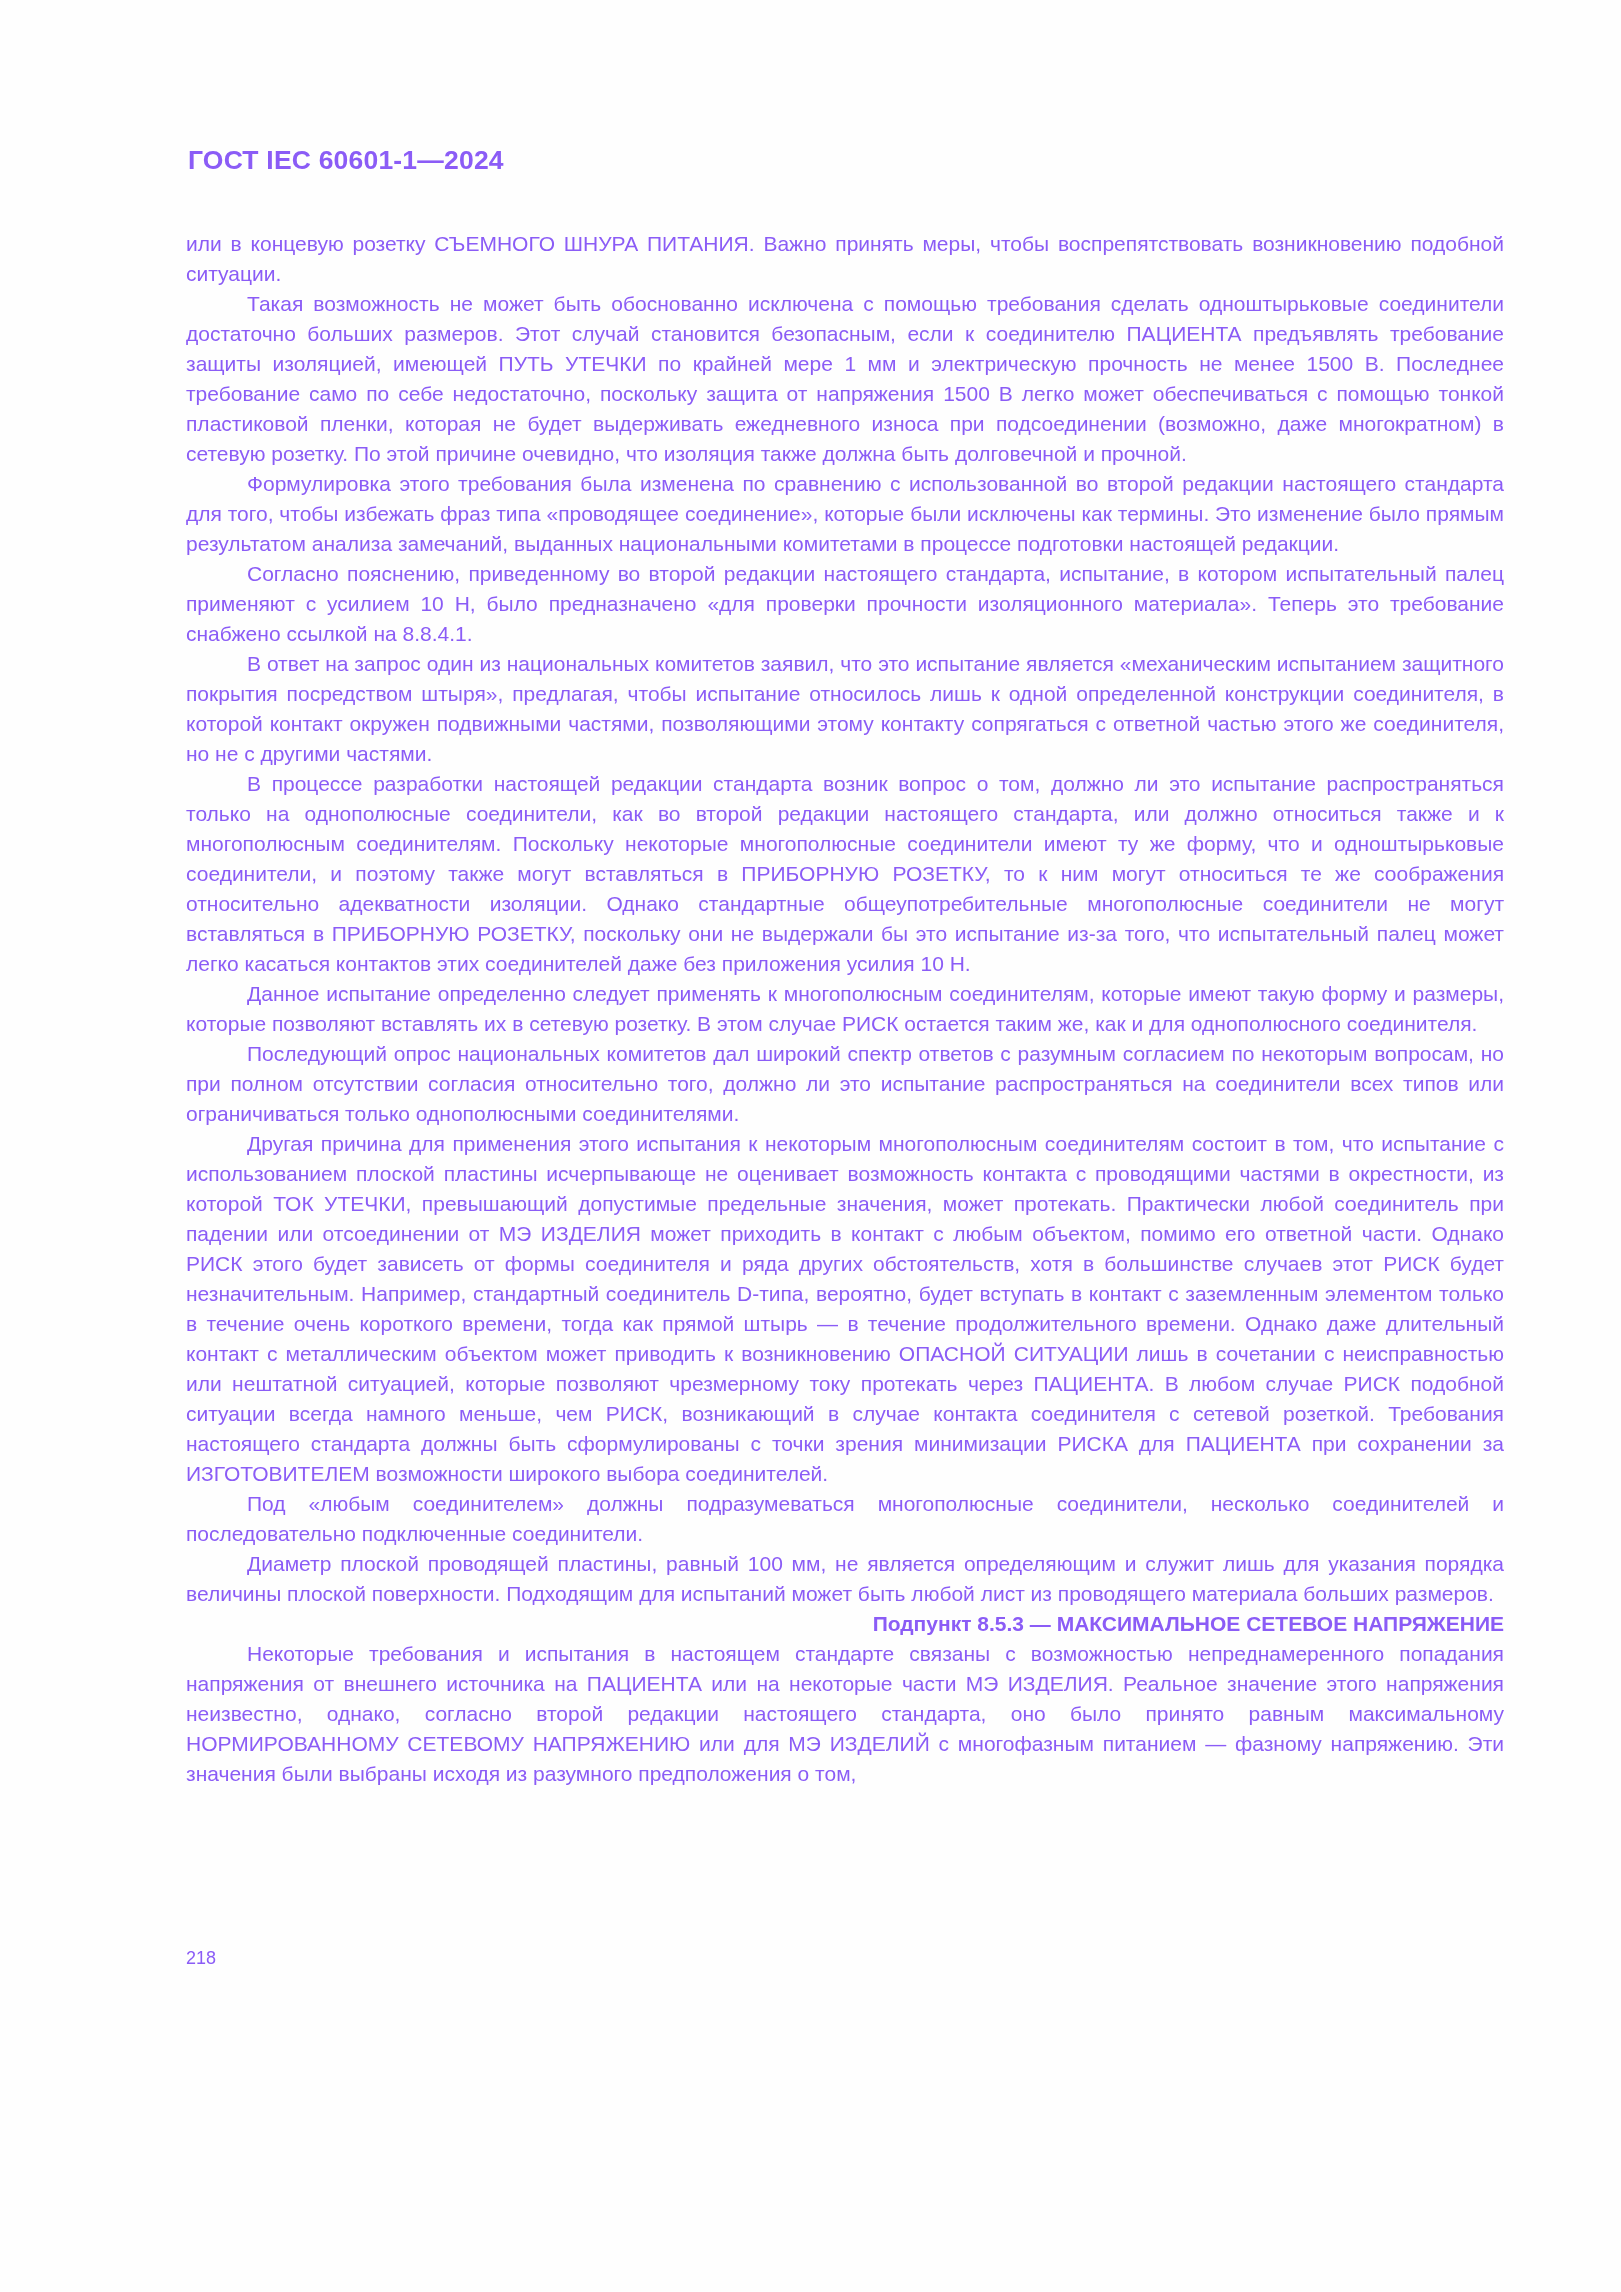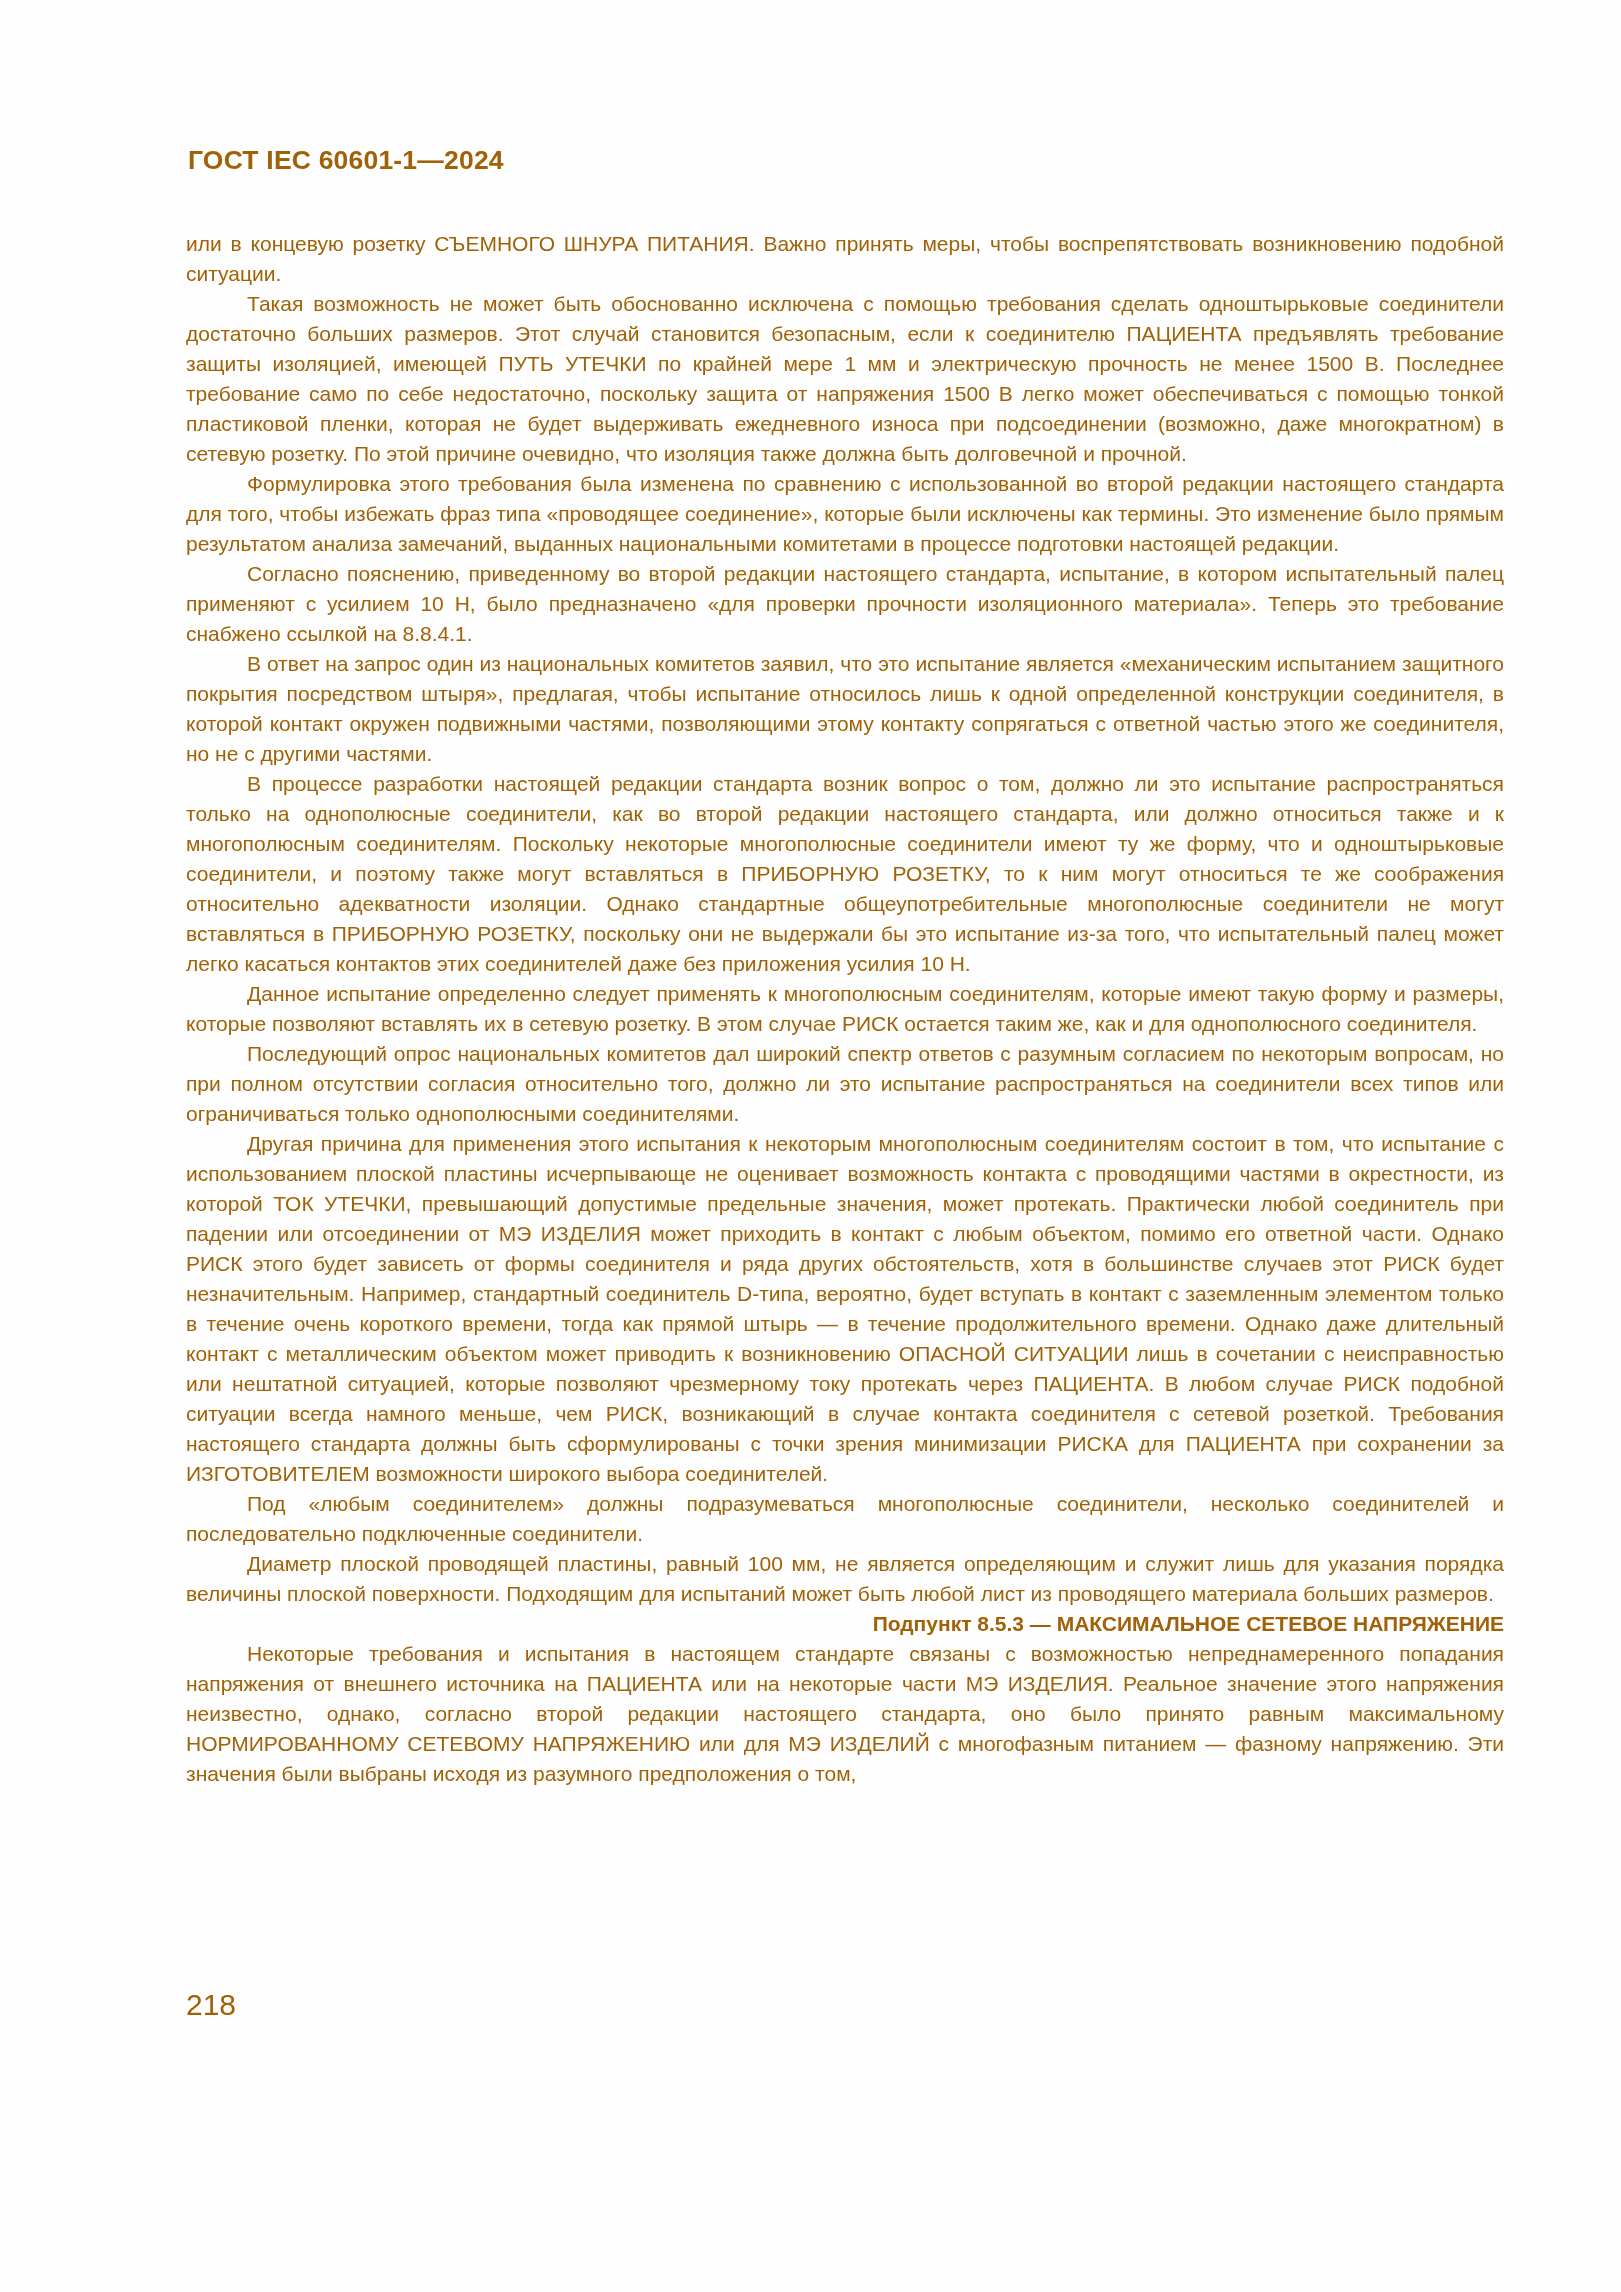--- a/index.html
+++ b/index.html
@@ -6,21 +6,21 @@
     margin: 0;
     padding: 0;
     background: #ffffff;
   }
   .page {
     position: relative;
     width: 1621px;
     height: 2293px;
     background: #fefefe;
     font-family: "Liberation Sans", "DejaVu Sans", sans-serif;
-    color: #a16207;
+    color: #8b5cf6;
     overflow: hidden;
   }
   .running-header {
     position: absolute;
     left: 188px;
     top: 145px;
     font-size: 26.5px;
     font-weight: bold;
     letter-spacing: 0.2px;
     white-space: nowrap;
@@ -43,22 +43,22 @@
   .body-text p.cont {
     text-indent: 0;
   }
   .body-text p.subheading {
     font-weight: bold;
     text-align: right;
   }
   .page-number {
     position: absolute;
     left: 186px;
-    top: 1988px;
-    font-size: 30px;
+    top: 1948px;
+    font-size: 18px;
   }
 </style>
 </head>
 <body>
 
 <div class="page">
 
   <div class="running-header">ГОСТ IEC 60601-1—2024</div>
 
   <div class="body-text">

